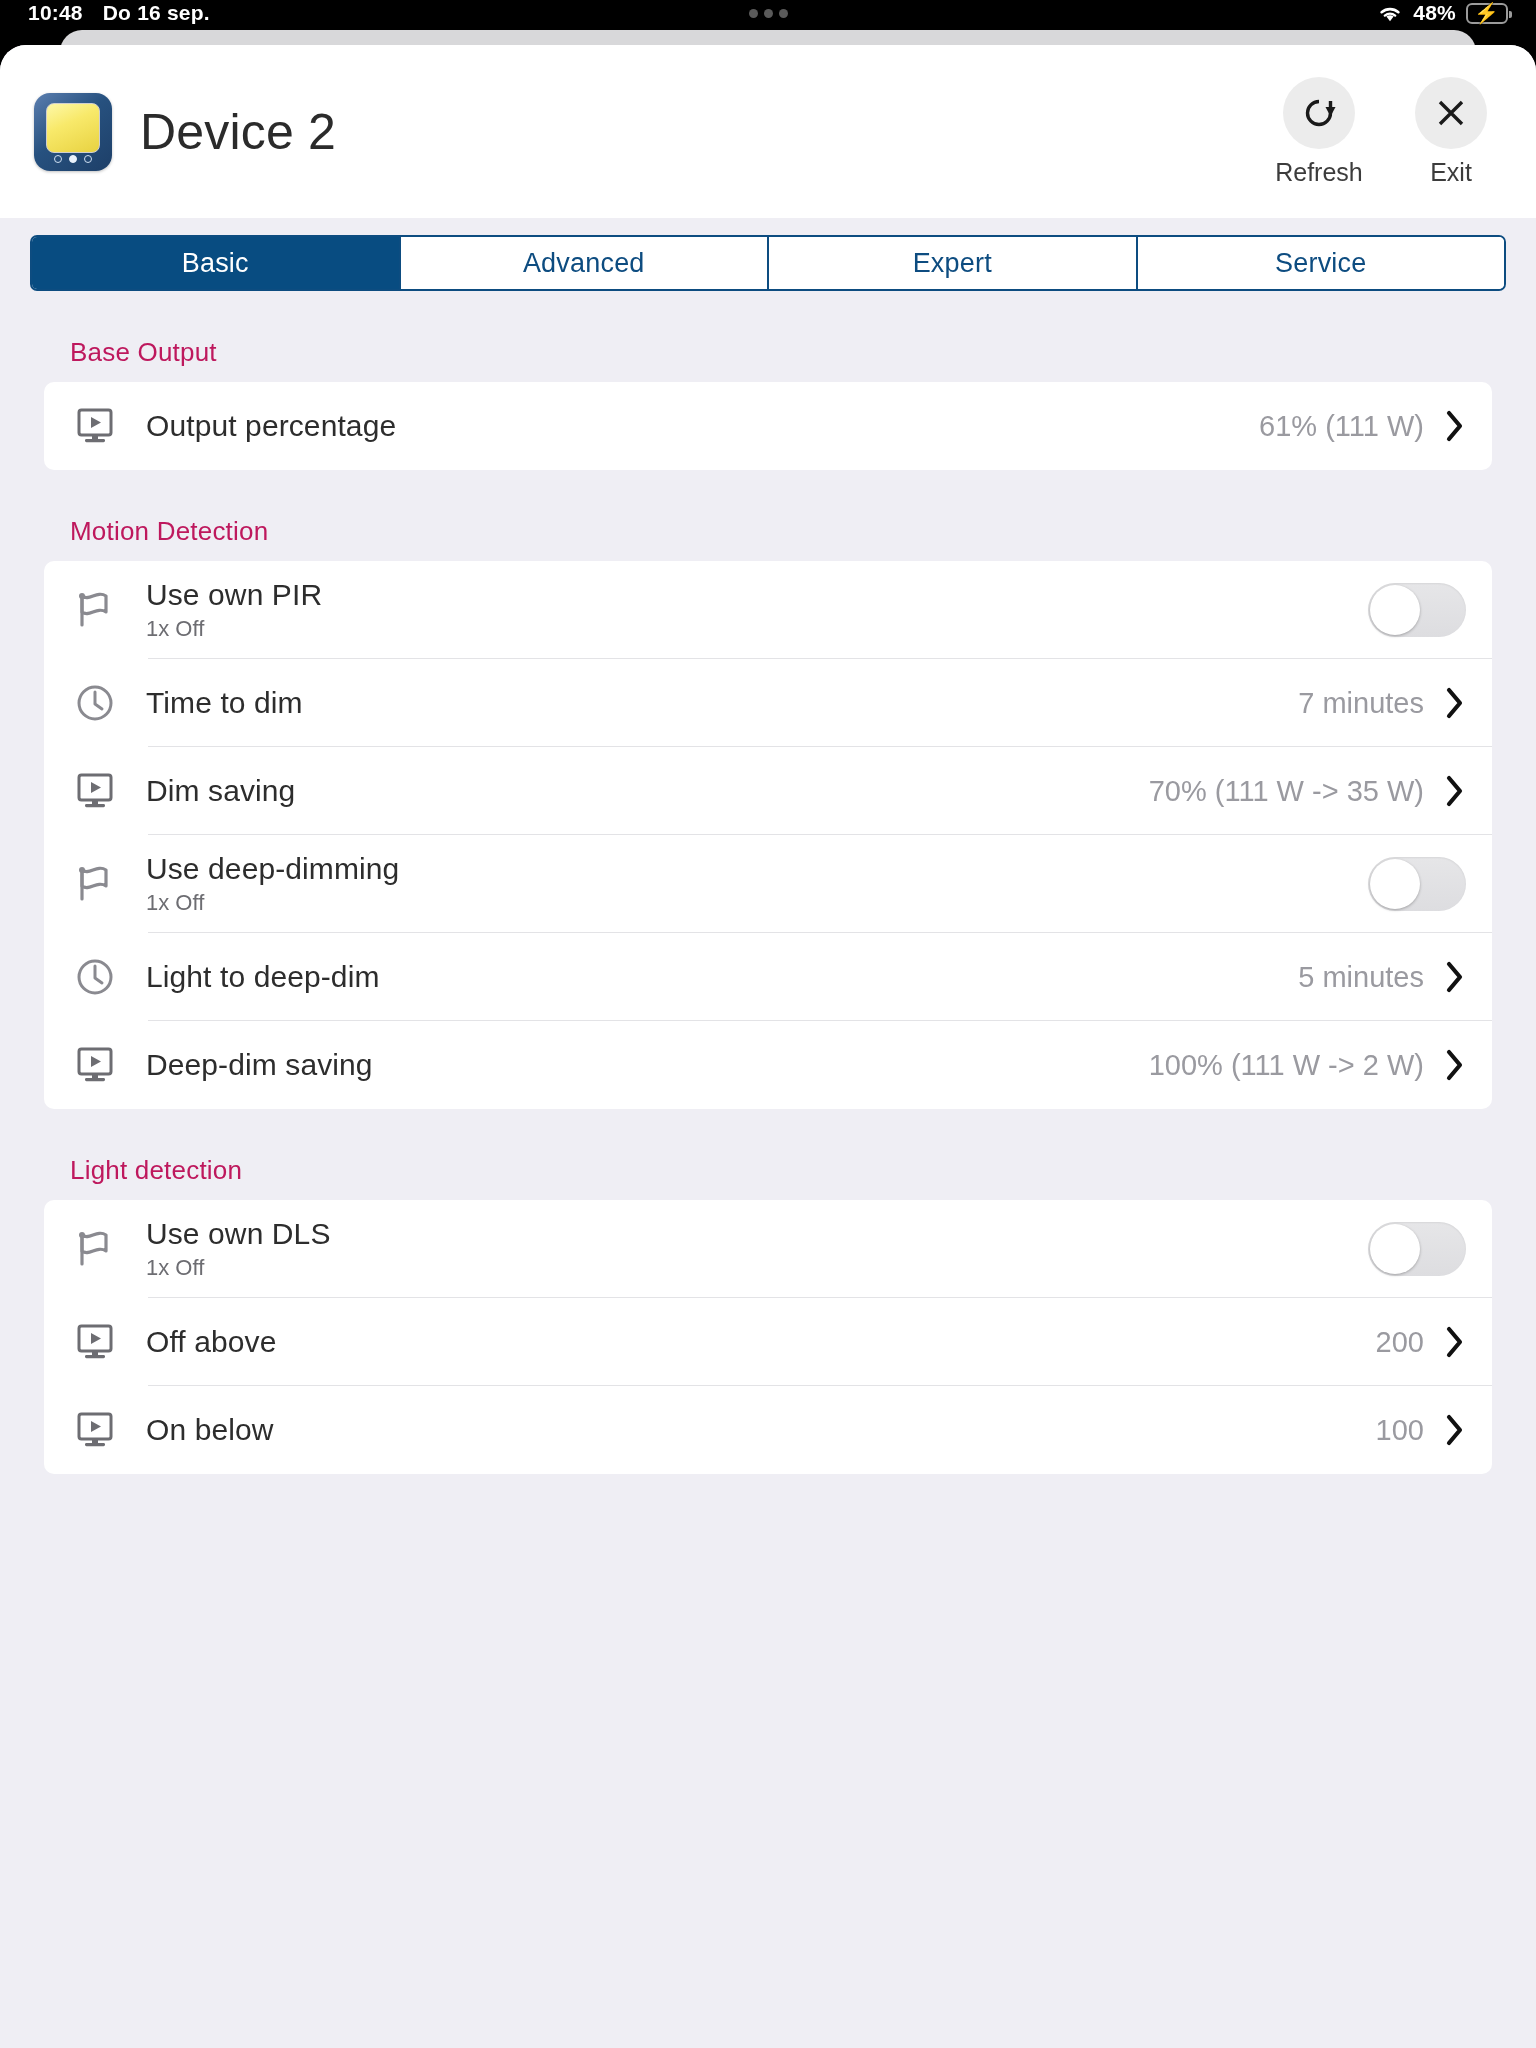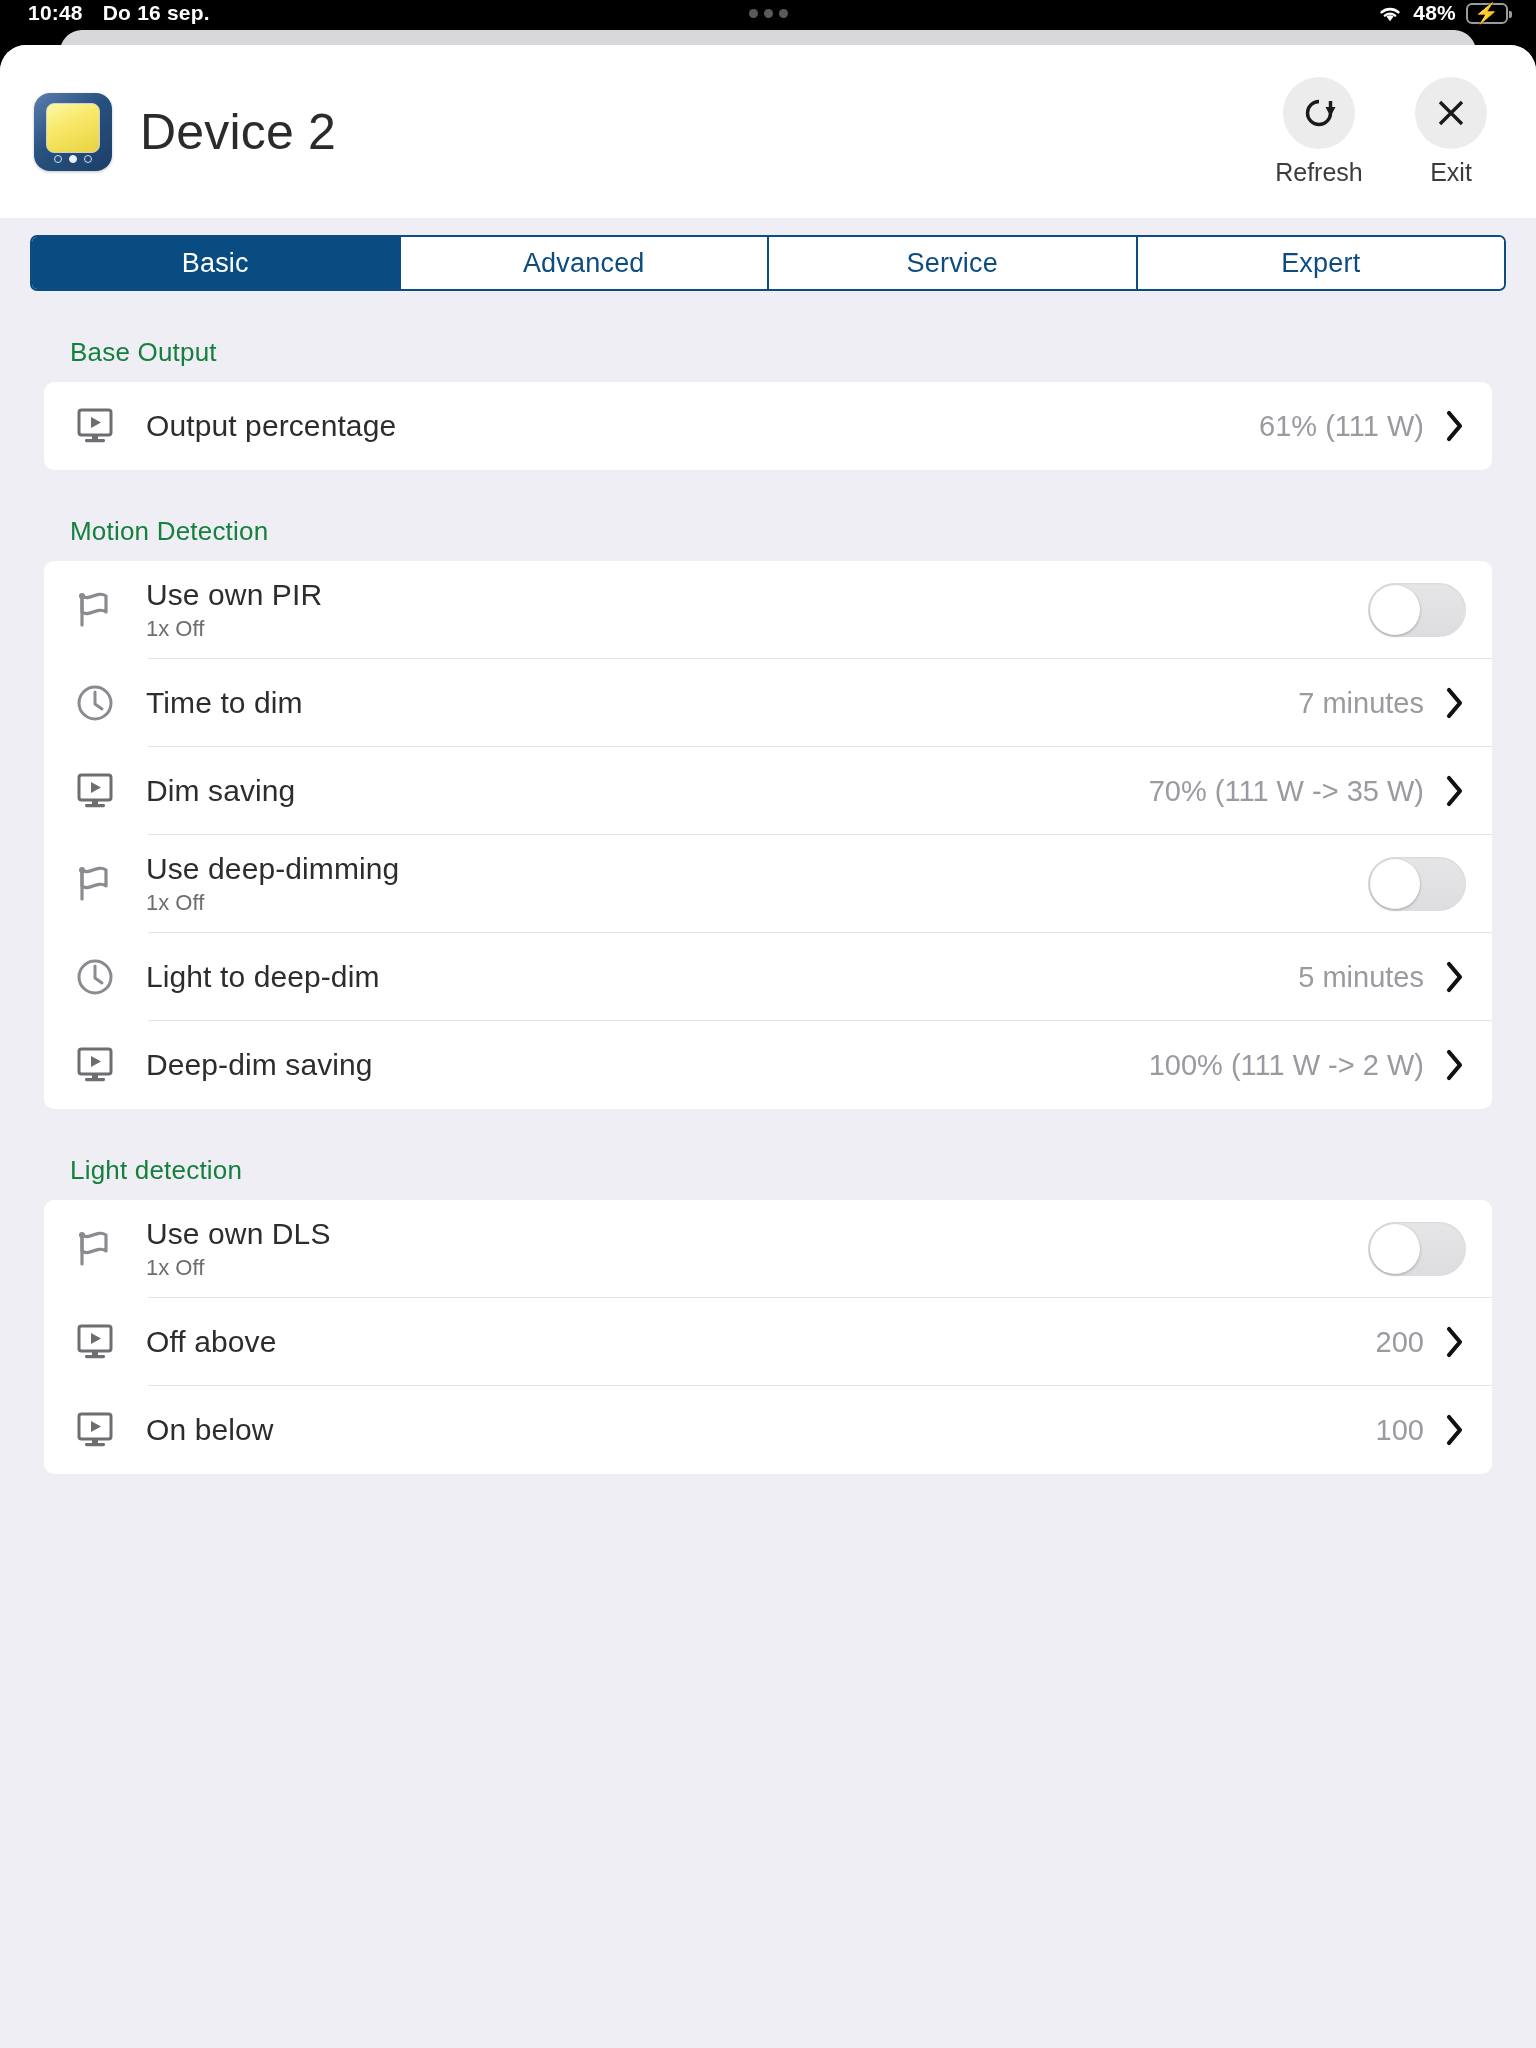--- a/index.html
+++ b/index.html
@@ -115,21 +115,21 @@
     font-size: 27px; color: #0d4c80; background: #fff;
     border-right: 2px solid #0d4c80; cursor: pointer;
     letter-spacing: 0.2px;
   }
   .tab:last-child { border-right: none; }
   .tab.active { background: #084c81; color: #fff; }
 
   
   .content { padding: 0 44px; }
   .section-title {
-    font-size: 26px; color: #15803d;
+    font-size: 26px; color: #be185d;
     margin: 46px 0 14px 26px;
     letter-spacing: 0.2px;
   }
   .card {
     background: #fff; border-radius: 10px;
     overflow: hidden;
   }
   .row {
     display: flex; align-items: center;
     min-height: 88px;
@@ -232,22 +232,22 @@
           </svg>
         </div>
         <div class="hdr-label">Exit</div>
       </div>
     </div>
   </div>
 
   <div class="tabbar" id="tabbar">
       <div class="tab active">Basic</div>
       <div class="tab">Advanced</div>
+      <div class="tab">Expert</div>
       <div class="tab">Service</div>
-      <div class="tab">Expert</div>
     </div>
 
   <div class="content" id="content">
       <div class="section-title">Base Output</div>
       <div class="card">
         <div class="row">
           <div class="row-icon">
             <svg width="42" height="40" viewBox="0 0 42 40">
               <rect x="5" y="4" width="32" height="25" rx="2.5" stroke="#6d6d72" stroke-width="3" fill="none"></rect>
               <polygon points="17,11 17,22 27,16.5" fill="#6d6d72"></polygon>

